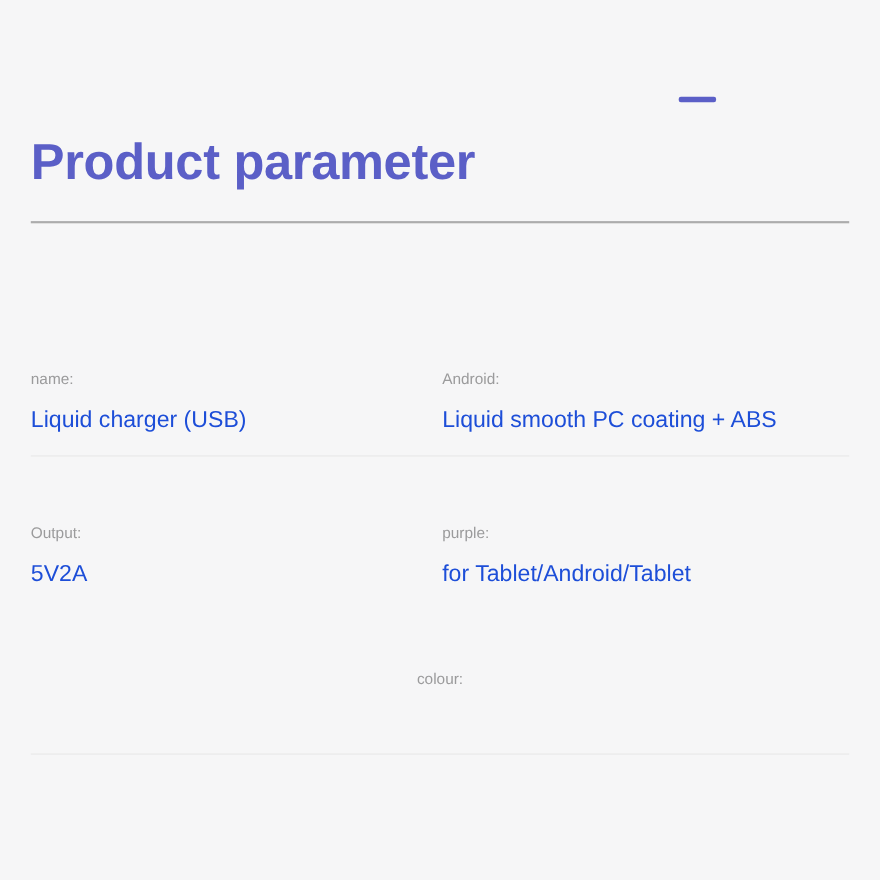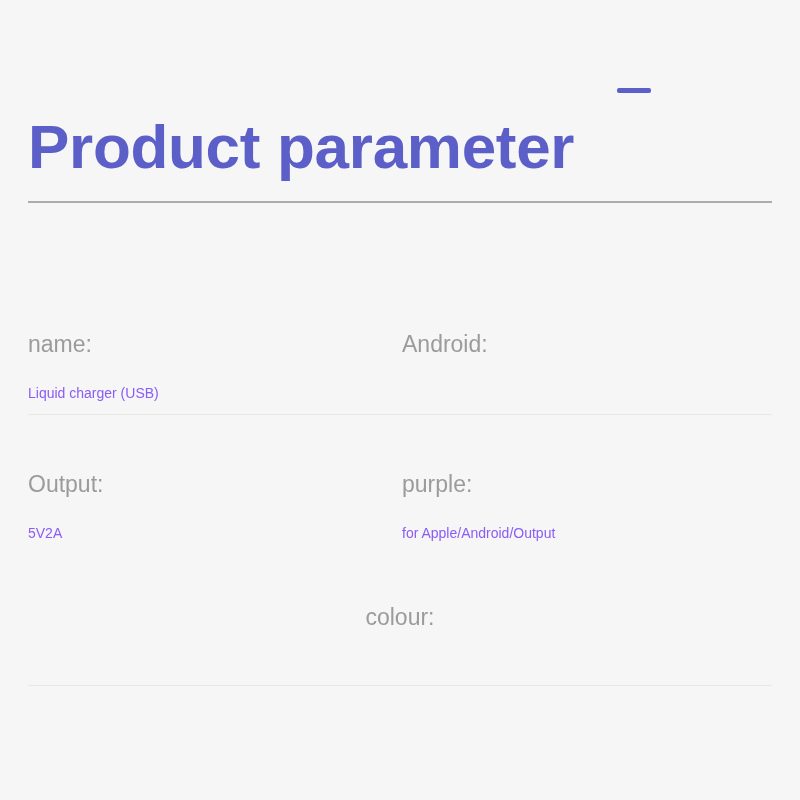--- a/index.html
+++ b/index.html
@@ -41,21 +41,21 @@
     width: 34px;
     height: 5px;
     border-radius: 2px;
     background: #5b5fc7;
   }
 
   .page-title {
     position: absolute;
     left: 28px;
     top: 117px;
-    font-size: 62px;
+    font-size: 46px;
     font-weight: bold;
     line-height: 60px;
     letter-spacing: -0.3px;
     color: #5b5fc7;
     white-space: nowrap;
   }
 
   .title-rule {
     position: absolute;
     left: 28px;
@@ -99,32 +99,32 @@
   .cell.col-0 { left: 28px; }
   .cell.col-1 { left: 402px; }
   .cell.col-wide { left: 28px; right: 28px; }
 
   
   .row-0 .cell { top: 125px; }
   .row-1 .cell { top: 55px; }
   .row-2 .cell { top: 39px; }
 
   .cell-label {
-    font-size: 23px;
+    font-size: 14px;
     line-height: 28px;
     color: #9b9b9c;
     font-weight: normal;
     white-space: nowrap;
   }
 
   .cell-value {
-    margin-top: 22px;
-    font-size: 14px;
+    margin-top: 11px;
+    font-size: 21px;
     line-height: 26px;
-    color: #8b5cf6;
+    color: #1d4ed8;
     font-weight: normal;
     white-space: nowrap;
   }
 </style>
 </head>
 <body>
 
 <div class="page">
 
   <div class="header">
@@ -135,32 +135,33 @@
 
   <div class="spec-table">
 
     <div class="spec-row row-0">
       <div class="cell col-0">
         <div class="cell-label">name:</div>
         <div class="cell-value">Liquid charger (USB)</div>
       </div>
       <div class="cell col-1">
         <div class="cell-label">Android:</div>
+        <div class="cell-value">Liquid smooth PC coating + ABS</div>
       </div>
       <div class="divider"></div>
     </div>
 
     <div class="spec-row row-1 no-divider">
       <div class="cell col-0">
         <div class="cell-label">Output:</div>
         <div class="cell-value">5V2A</div>
       </div>
       <div class="cell col-1">
         <div class="cell-label">purple:</div>
-        <div class="cell-value">for Apple/Android/Output</div>
+        <div class="cell-value">for Tablet/Android/Tablet</div>
       </div>
 
     </div>
 
     <div class="spec-row row-2">
       <div class="cell col-wide">
         <div class="cell-label">colour:</div>
       </div>
       <div class="divider"></div>
     </div>

